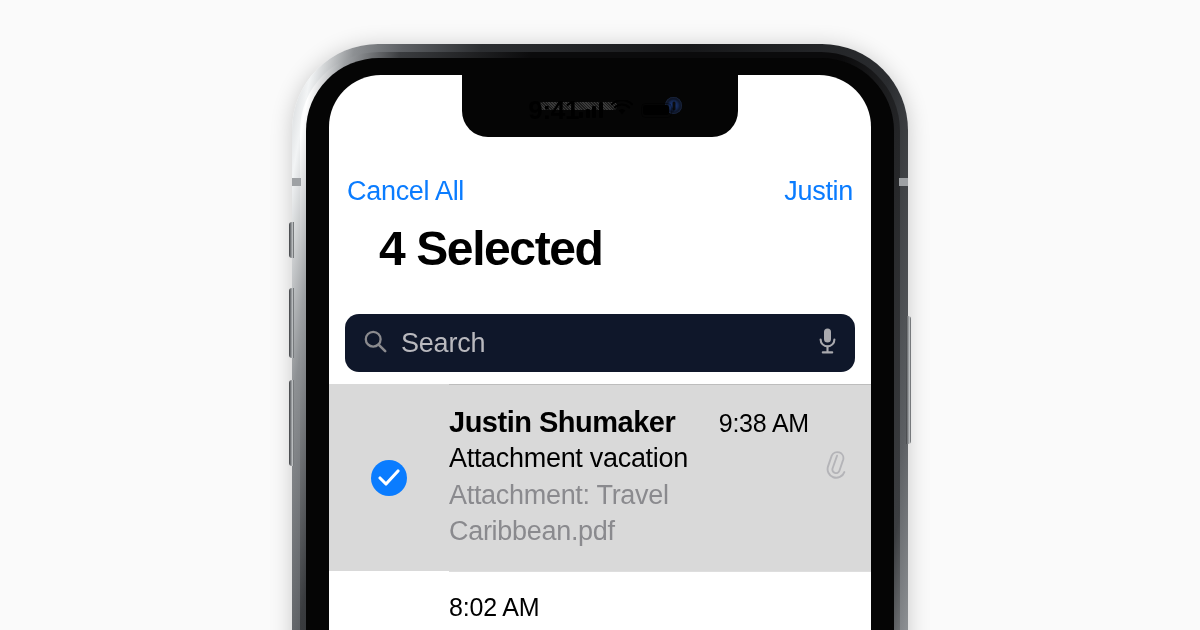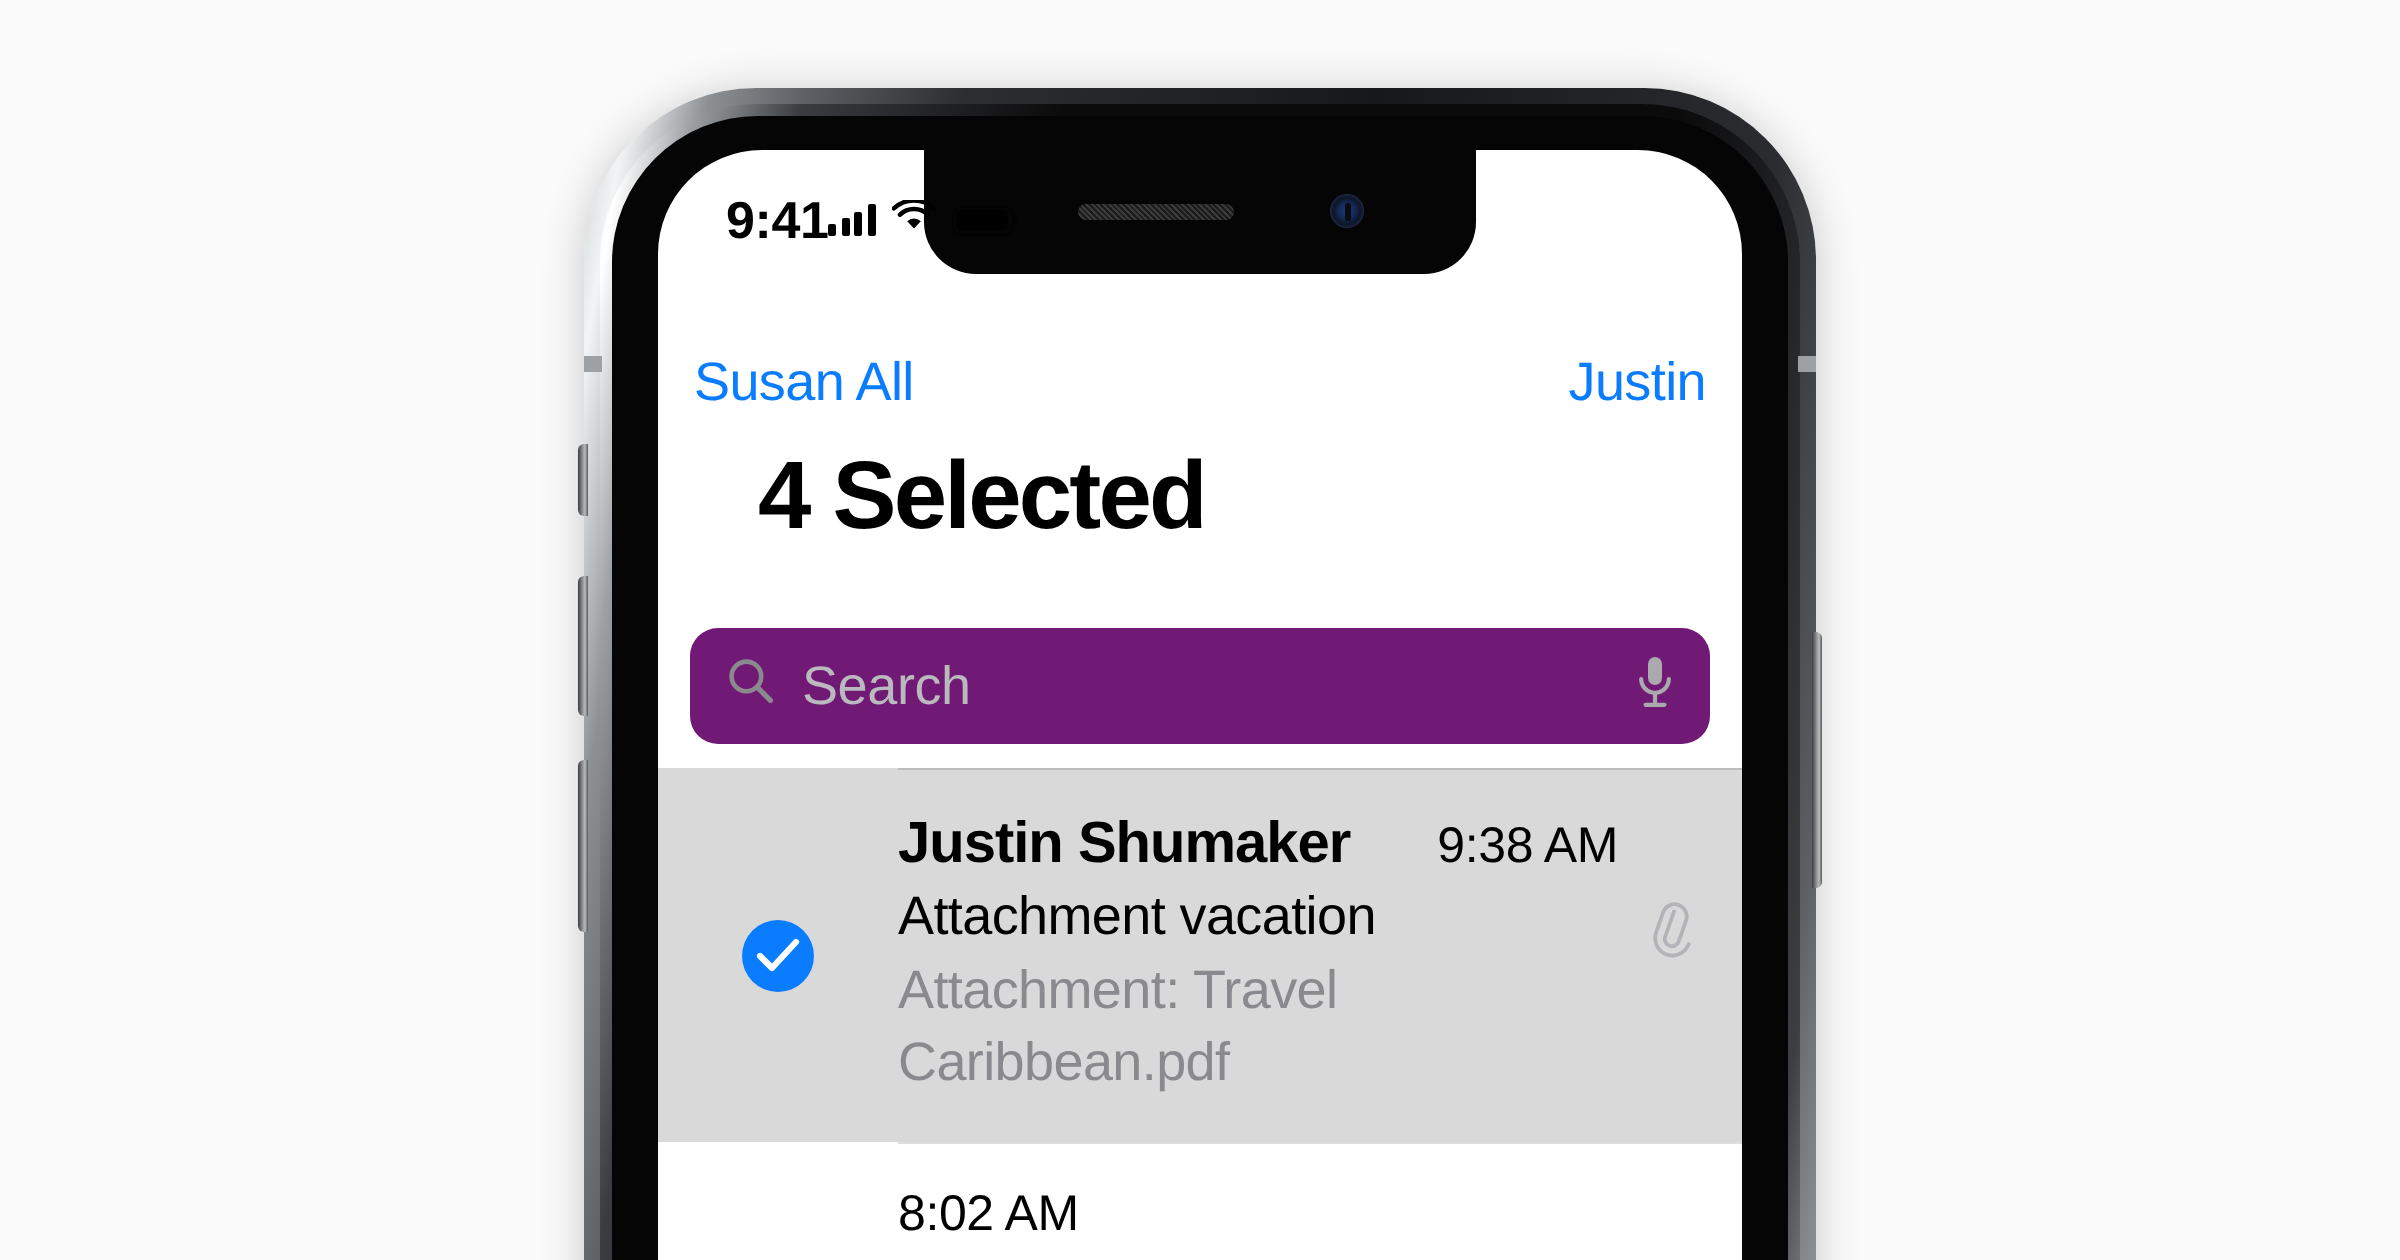--- a/index.html
+++ b/index.html
@@ -119,21 +119,21 @@
 
   
   #status-bar {
     position: absolute;
     top: 0;
     left: 0;
     right: 0;
     height: 62px;
     display: flex;
     align-items: center;
-    justify-content: flex-start;
+    justify-content: center;
     padding: 0 34px;
     box-sizing: border-box;
     z-index: 7;
   }
   #status-time {
     font-size: 26px;
     font-weight: bold;
     color: #000;
     letter-spacing: -0.2px;
     margin-top: 8px;
@@ -201,21 +201,21 @@
     line-height: 1.1;
   }
 
   
   #search-wrap {
     position: absolute;
     top: 239px;
     left: 16px;
     right: 16px;
     height: 58px;
-    background: #701a75;
+    background: #0f172a;
     border-radius: 14px;
     display: flex;
     align-items: center;
     padding: 0 18px;
     box-sizing: border-box;
   }
   #search-placeholder {
     flex: 1;
     font-size: 27px;
     color: #b9b9be;
@@ -353,21 +353,21 @@
             <path d="M0.9 4.2 a14.8 14.8 0 0 1 20.2 0" stroke="#000" stroke-width="2.2" fill="none" stroke-linecap="round"></path>
           </svg>
         </span>
         <span class="battery">
             <span></span>
           </span>
       </div>
     </div>
 
     <div id="nav-bar">
-      <button class="nav-btn">Susan All</button>
+      <button class="nav-btn">Cancel All</button>
       <button class="nav-btn">Justin</button>
     </div>
 
     <div id="large-title">4 Selected</div>
 
     <div id="search-wrap">
       <span>
         <svg width="25" height="25" viewBox="0 0 25 25">
           <circle cx="10.2" cy="10.2" r="7.4" stroke="#8a8a8e" stroke-width="2.3" fill="none"></circle>
           <line x1="15.6" y1="15.6" x2="22.2" y2="22.2" stroke="#8a8a8e" stroke-width="2.6" stroke-linecap="round"></line>

